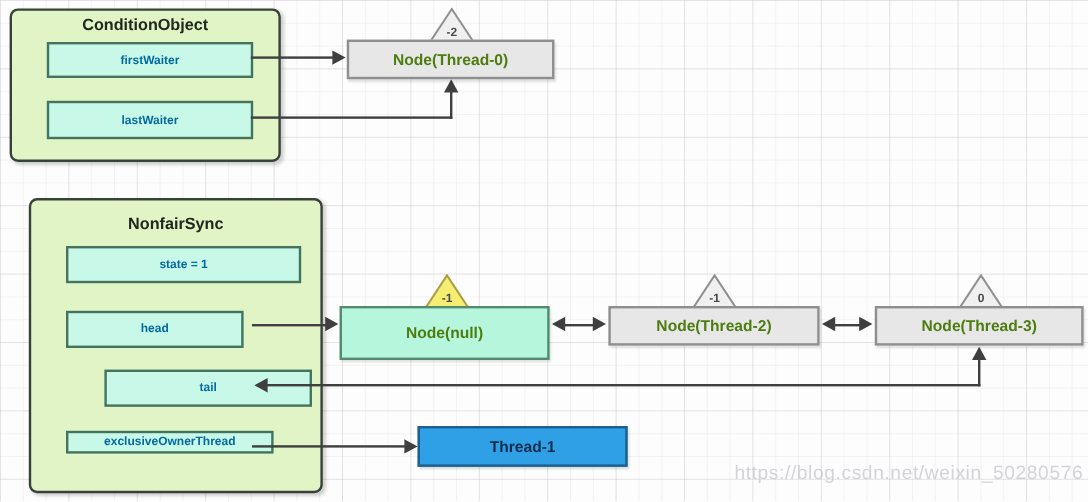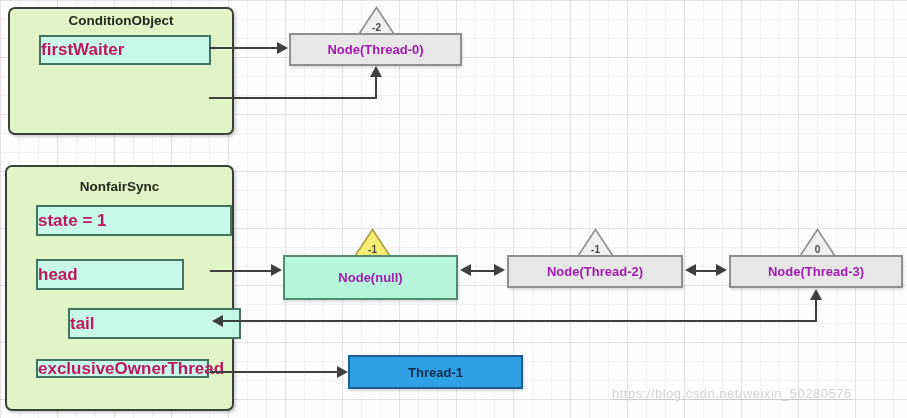--- a/index.html
+++ b/index.html
@@ -40,28 +40,28 @@
     box-shadow:2px 2px 3px rgba(0,0,0,0.18);
   }
   .container-title{
     position:absolute;left:0;right:0;text-align:center;
     font-size:13.5px;font-weight:bold;color:#20281f;
   }
   .field{
     position:absolute;
     background:var(--field-bg);
     border:2px solid var(--field-border);
-    display:flex;align-items:center;justify-content:flex-start;
-    font-size:17px;font-weight:bold;color:#be185d;
+    display:flex;align-items:center;justify-content:center;
+    font-size:10px;font-weight:bold;color:#0369a1;
     box-sizing:border-box;
   }
   .node{
     position:absolute;
     display:flex;align-items:center;justify-content:center;
-    font-size:13px;font-weight:bold;color:#a21caf;
+    font-size:13px;font-weight:bold;color:#4d7c0f;
     box-sizing:border-box;z-index:3;
     box-shadow:1px 2px 2px rgba(0,0,0,0.12);
   }
   .node.grey{background:var(--node-grey-bg);border:2px solid var(--node-grey-border);}
   .node.cyan{background:var(--node-cyan-bg);border:2px solid var(--node-cyan-border);}
   .thread-box{
     position:absolute;
     background:var(--thread-bg);
     border:2px solid var(--thread-border);
     display:flex;align-items:center;justify-content:center;
@@ -87,37 +87,40 @@
     font-size:10px;font-weight:bold;color:#4a4a4a;z-index:2;
   }
   .h-line{position:absolute;height:2px;background:var(--arrow);z-index:1;}
   .v-line{position:absolute;width:2px;background:var(--arrow);z-index:1;}
   .ah{position:absolute;width:0;height:0;z-index:2;}
   .ah-r{border-top:6px solid transparent;border-bottom:6px solid transparent;border-left:11px solid var(--arrow);}
   .ah-l{border-top:6px solid transparent;border-bottom:6px solid transparent;border-right:11px solid var(--arrow);}
   .ah-u{border-left:6px solid transparent;border-right:6px solid transparent;border-bottom:11px solid var(--arrow);}
   .watermark{
     position:absolute;left:612px;top:386px;
-    font-size:13px;color:rgba(185,185,192,0.6);
-    letter-spacing:0.5px;z-index:4;text-decoration:underline;
+    font-size:16px;color:rgba(185,185,192,0.6);
+    letter-spacing:0.5px;z-index:4;
   }
 </style>
 </head>
 <body>
 
 <div id="stage">
 
   <div class="container-box" style="left:8px;top:7px;width:222px;height:124px;">
     <div class="container-title" style="top:4px;">ConditionObject</div>
     <div class="field" style="left:29px;top:26px;width:172px;height:30px;">
       <span>firstWaiter</span>
     </div>
-  </div>
-
-  <div class="container-box" style="left:5px;top:165px;width:225px;height:242px;">
+    <div class="field" style="left:29px;top:75px;width:172px;height:32px;">
+      <span>lastWaiter</span>
+    </div>
+  </div>
+
+  <div class="container-box" style="left:24px;top:165px;width:225px;height:242px;padding-left:16px;">
     <div class="container-title" style="top:12px;">NonfairSync</div>
     <div class="field" style="left:29px;top:38px;width:196px;height:31px;">
       <span>state = 1</span>
     </div>
     <div class="field" style="left:29px;top:92px;width:148px;height:31px;">
       <span>head</span>
     </div>
     <div class="field" style="left:29px;top:141px;width:173px;height:31px;margin-left:32px;">
       <span>tail</span>
     </div>

